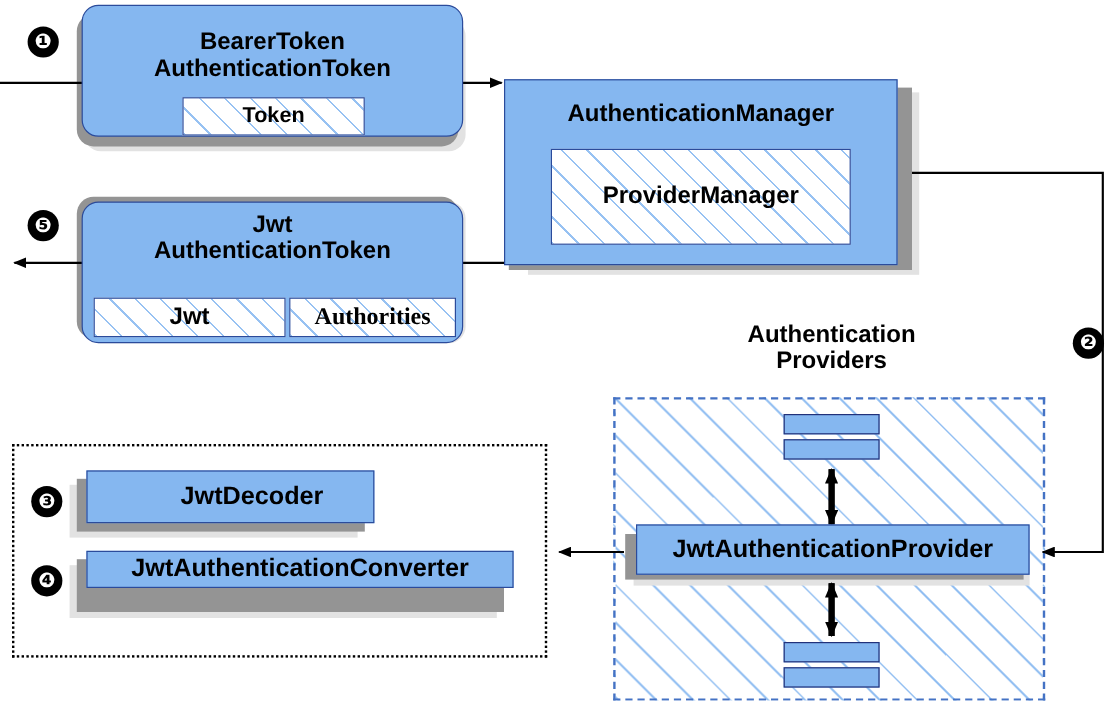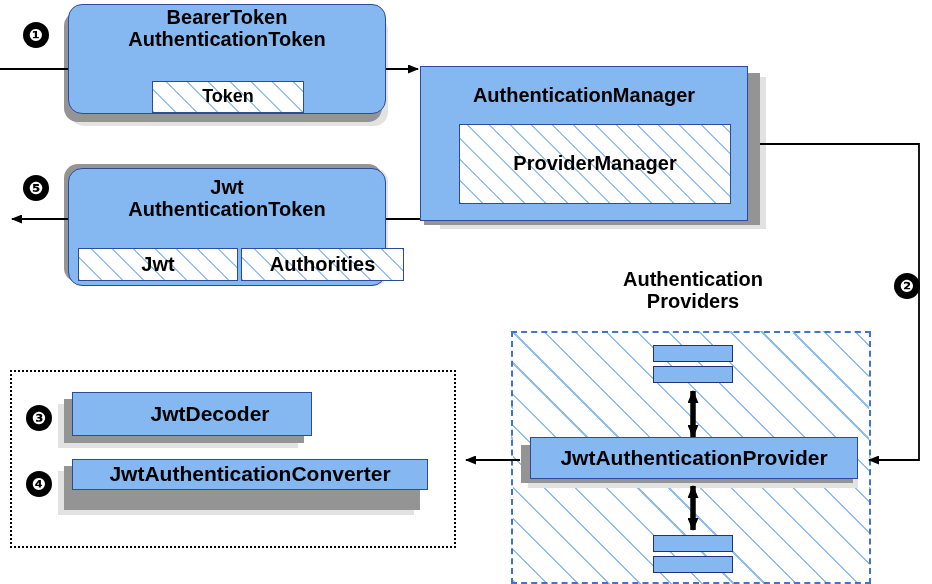--- a/index.html
+++ b/index.html
@@ -171,40 +171,40 @@
   </svg>
 
   <div class="abs bullet" style="left:23px; top:22px;">❶</div>
   <div class="abs bullet" style="left:894px; top:273px;">❷</div>
   <div class="abs bullet" style="left:26px; top:405px;">❸</div>
   <div class="abs bullet" style="left:26px; top:471px;">❹</div>
   <div class="abs bullet" style="left:23px; top:175px;">❺</div>
 
   <div class="abs shadow-light rounded" style="left:70px; top:16px; width:318px; height:110px;"></div>
   <div class="abs shadow-dark rounded" style="left:64px; top:12px; width:318px; height:110px;"></div>
-  <div class="abs node rounded" style="left:68px; top:4px; width:318px; height:110px; padding-top:2px;">
+  <div class="abs node rounded" style="left:68px; top:4px; width:318px; height:110px; padding-top:20px;">
     <div class="node-title" style="font-size:20px;">BearerToken
 AuthenticationToken</div>
     <div class="abs hatch-box" style="left:83px; top:76px; width:152px; height:32px; font-size:18px;">Token</div>
   </div>
 
   <div class="abs shadow-light" style="left:440px; top:77px; width:326px; height:152px;"></div>
   <div class="abs shadow-dark" style="left:424px; top:73px; width:336px; height:152px;"></div>
   <div class="abs node" style="left:420px; top:66px; width:328px; height:155px; padding-top:18px;">
     <div class="node-title" style="font-size:20px;">AuthenticationManager</div>
-    <div class="abs hatch-box" style="left:38px; top:57px; width:272px; height:80px; font-size:20px;">ProviderManager</div>
+    <div class="abs hatch-box" style="left:38px; top:57px; width:250px; height:80px; font-size:20px;">ProviderManager</div>
   </div>
 
   <div class="abs shadow-light rounded" style="left:70px; top:168px; width:318px; height:118px;"></div>
   <div class="abs shadow-dark rounded" style="left:64px; top:164px; width:318px; height:118px;"></div>
   <div class="abs node rounded" style="left:68px; top:168px; width:318px; height:118px; padding-top:8px;">
     <div class="node-title" style="font-size:20px;">Jwt
 AuthenticationToken</div>
     <div class="abs hatch-box" style="left:9px; top:79px; width:160px; height:33px; font-size:20px;">Jwt</div>
-    <div class="abs hatch-box" style="left:172px; top:79px; width:163px; height:33px; font-size:20px;">Authorities</div>
+    <div class="abs hatch-box" style="left:172px; top:79px; width:139px; height:33px; font-size:20px;font-family:Liberation Serif, serif;">Authorities</div>
   </div>
 
   <div class="abs caption" style="left:570px; top:268px; width:246px; font-size:20px;">Authentication
 Providers</div>
 
   <div class="abs providers-region" style="left:511px; top:331px; width:360px; height:253px;"></div>
 
   <div class="abs bar" style="left:653px; top:345px; width:80px; height:17px;"></div>
   <div class="abs bar" style="left:653px; top:366px; width:80px; height:17px;"></div>
   <div class="abs bar" style="left:653px; top:535px; width:80px; height:17px;"></div>

